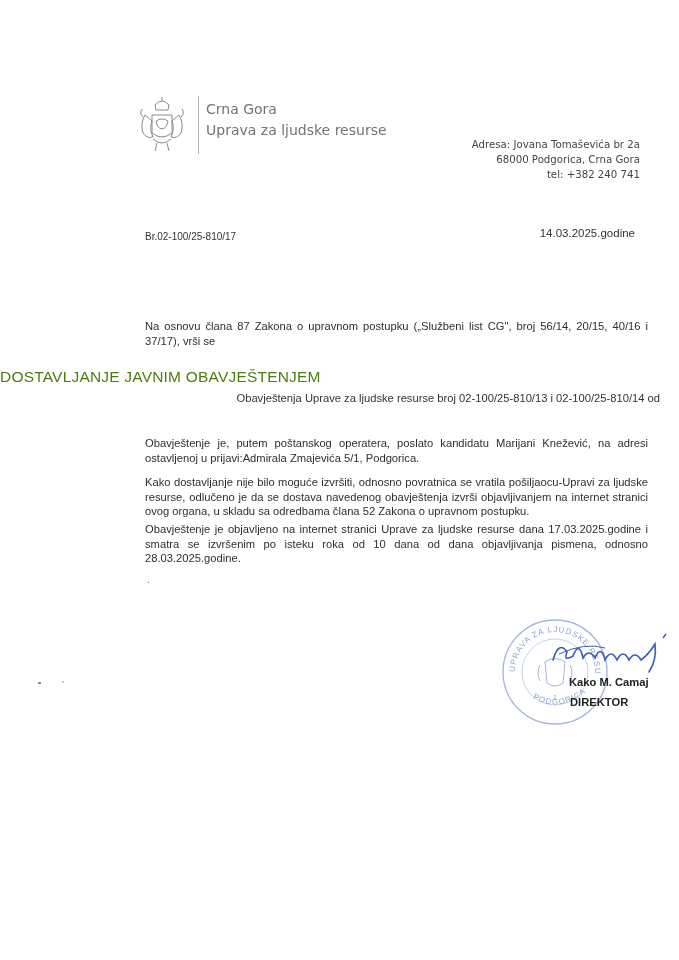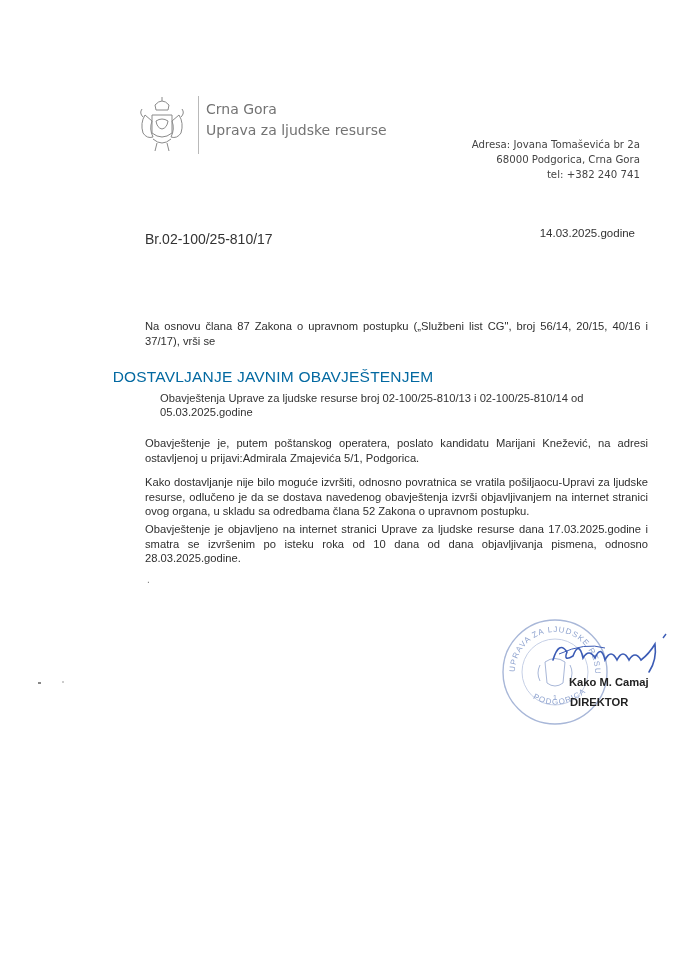--- a/index.html
+++ b/index.html
@@ -11,26 +11,26 @@
     
     .coat { left: 137px; top: 95px; width: 50px; height: 60px; }
     .vline { left: 198px; top: 96px; width: 1px; height: 58px; background: #b9b9b9; }
     .org-line { left: 206px; font-family: "DejaVu Sans", sans-serif; font-size: 14px; color: #737373; }
     .org1 { top: 101px; }
     .org2 { top: 122px; }
     .addr { right: 39px; text-align: center; font-family: "DejaVu Sans", sans-serif; font-size: 10.2px; color: #444; line-height: 15px; }
     .addr1 { top: 137px; }
     .addr2 { top: 152px; }
     .addr3 { top: 167px; }
-    .ref { left: 145px; top: 231px; font-size: 14px; color: #333; }
+    .ref { left: 145px; top: 231px; font-size: 10px; color: #333; }
     .date { right: 44px; top: 227px; font-size: 11.5px; color: #333; }
     .para { left: 145px; width: 503px; font-size: 11.2px; color: #2f2f2f; line-height: 14.5px; text-align: justify; }
     .p-legal { top: 319px; }
-    .title { left: 0; width: 546px; top: 368px; text-align: center; font-size: 15.5px; color: #0369a1; letter-spacing: 0.2px; }
-    .subtitle { left: 160px; width: 500px; top: 391px; text-align: left; font-size: 11.2px; color: #333; line-height: 14px; }
+    .title { left: 0; width: 546px; top: 368px; font-size: 15.5px; color: #4d7c0f; letter-spacing: 0.2px; }
+    .subtitle { left: 160px; width: 500px; top: 391px; text-align: right; font-size: 11.2px; color: #333; line-height: 14px; }
     .p1 { top: 436px; }
     .p2 { top: 475px; }
     .p3 { top: 522px; }
     .dot { left: 147px; top: 574px; font-size: 10px; color: #777; }
     .stamp { left: 500px; top: 617px; width: 110px; height: 110px; }
     .signature { left: 545px; top: 630px; width: 130px; height: 45px; }
     .signer { left: 569px; top: 676px; font-weight: bold; font-size: 11.2px; color: #222; }
     .role { left: 570px; top: 696px; font-weight: bold; font-size: 11.2px; color: #222; }
     .speck { left: 38px; top: 682px; width: 3px; height: 2px; background: #888; }
     .speck2 { left: 62px; top: 681px; width: 2px; height: 2px; background: #ccc; }
@@ -60,21 +60,20 @@
 <div class="abs addr addr3">tel: +382 240 741</div>
 
 <div class="abs ref">Br.02-100/25-810/17</div>
 <div class="abs date">14.03.2025.godine</div>
 
 <div class="abs para p-legal">Na osnovu člana 87 Zakona o upravnom postupku („Službeni list CG", broj 56/14, 20/15, 40/16 i 37/17), vrši se</div>
 
 <div class="abs title">DOSTAVLJANJE JAVNIM OBAVJEŠTENJEM</div>
 <div class="abs subtitle">
   <div>Obavještenja Uprave za ljudske resurse broj 02-100/25-810/13 i 02-100/25-810/14  od</div>
-  <div>05.03.2025.godine</div>
 </div>
 
 <div class="abs para p1">Obavještenje je, putem poštanskog operatera, poslato  kandidatu Marijani Knežević, na adresi ostavljenoj u prijavi:Admirala Zmajevića 5/1, Podgorica.</div>
 <div class="abs para p2">Kako dostavljanje nije bilo moguće izvršiti, odnosno povratnica se vratila pošiljaocu-Upravi za ljudske resurse, odlučeno je da se dostava navedenog  obavještenja izvrši objavljivanjem na internet stranici ovog organa, u skladu sa odredbama člana 52 Zakona o upravnom postupku.</div>
 <div class="abs para p3">Obavještenje  je objavljeno na internet stranici Uprave za ljudske resurse  dana 17.03.2025.godine i smatra se izvršenim po isteku roka od 10 dana od dana objavljivanja pismena, odnosno 28.03.2025.godine.</div>
 <div class="abs dot">.</div>
 
 <svg class="abs stamp" viewBox="0 0 110 110">
   <defs>
     <path id="ringPath" d="M55 55 m-40 0 a40 40 0 1 1 80 0"></path>

